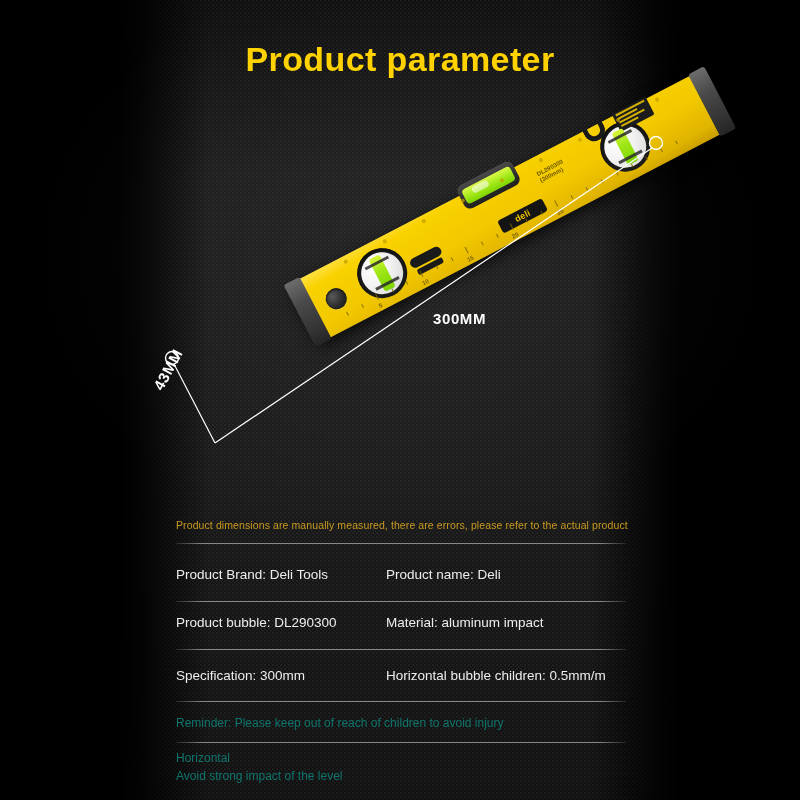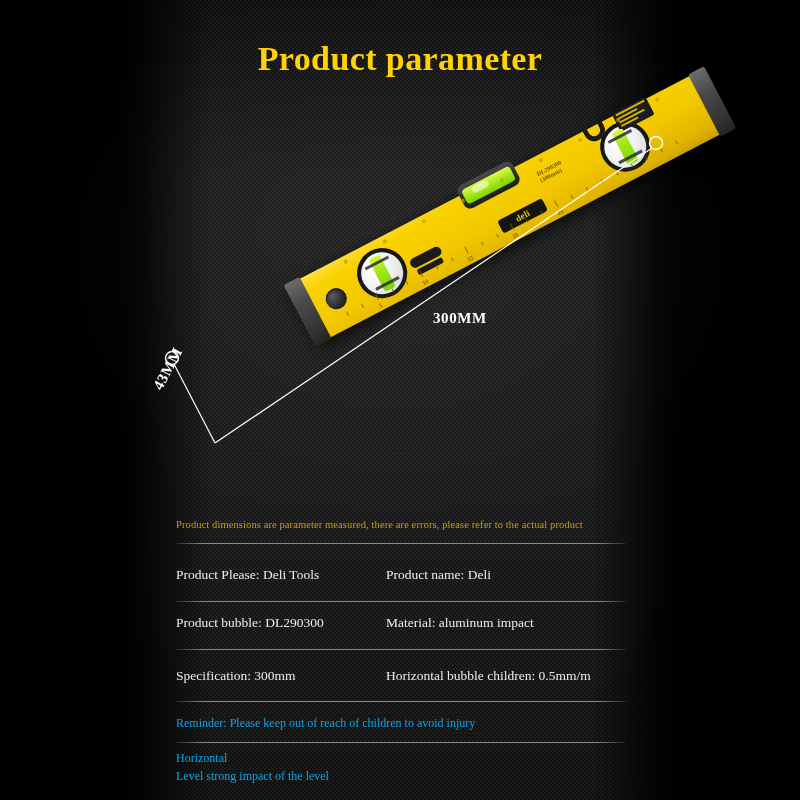--- a/index.html
+++ b/index.html
@@ -1,19 +1,19 @@
 <!DOCTYPE html>
 <html><head>
 <meta charset="utf-8">
 <style>
   * { margin:0; padding:0; box-sizing:border-box; }
   html,body { width:800px; height:800px; background:#000; overflow:hidden; }
   body { font-family:"Liberation Sans", sans-serif; }
 
-  #page { position:relative; width:800px; height:800px; background:#000;font-family:Liberation Serif, serif; }
+  #page { position:relative; width:800px; height:800px; background:#000; }
 
   
   #texture {
     position:absolute; left:120px; top:0; width:560px; height:800px;
     background-color:#131313;
     background-image:
       radial-gradient(circle at 1px 1px, rgba(255,255,255,0.055) 0.8px, rgba(0,0,0,0) 1.2px),
       radial-gradient(circle at 3px 3px, rgba(255,255,255,0.035) 0.8px, rgba(0,0,0,0) 1.2px),
       linear-gradient(180deg,#0d0d0d 0%,#1a1a1a 22%,#181818 60%,#101010 100%);
     background-size:4px 4px, 4px 4px, 100% 100%;
@@ -176,21 +176,21 @@
     background:linear-gradient(90deg, rgba(190,190,190,0.12) 0%, rgba(205,205,205,0.62) 6%,
                rgba(205,205,205,0.62) 94%, rgba(190,190,190,0.12) 100%);
   }
   .spec-row { position:absolute; left:56px; width:520px; }
   .spec-row .c1, .spec-row .c2 {
     position:absolute; top:0; color:#EDEDED; font-size:13.5px; white-space:nowrap;
   }
   .spec-row .c1 { left:0; }
   .spec-row .c2 { left:210px; }
   .note {
-    position:absolute; left:56px; color:#0ea5e9; font-size:12px; white-space:nowrap;
+    position:absolute; left:56px; color:#0f766e; font-size:12px; white-space:nowrap;
   }
 </style>
 </head>
 <body>
 
 <div id="page">
 
   <div id="texture"></div>
   <div id="texture-fade"></div>
   <div id="vignette"></div>
@@ -297,26 +297,26 @@
     <line x1="652" y1="148" x2="215" y2="443" stroke="#ffffff" stroke-width="1.2"></line>
     <circle cx="172" cy="358" r="6.5" fill="none" stroke="#ffffff" stroke-width="1.4"></circle>
     <line x1="174" y1="364" x2="215" y2="443" stroke="#ffffff" stroke-width="1.2"></line>
   </svg>
 
   <div class="dim-label" id="dim-300">300MM</div>
   <div class="dim-label" id="dim-43">43MM</div>
 
   <div id="specs">
 
-    <div class="disclaimer">Product dimensions are parameter measured, there are errors, please refer to the actual product</div>
+    <div class="disclaimer">Product dimensions are manually measured, there are errors, please refer to the actual product</div>
 
     <div class="rule" style="top:38px"></div>
 
     <div class="spec-row" style="top:62px">
-      <div class="c1">Product Please: Deli Tools</div>
+      <div class="c1">Product Brand: Deli Tools</div>
       <div class="c2">Product name: Deli</div>
     </div>
 
     <div class="rule" style="top:96px"></div>
 
     <div class="spec-row" style="top:110px">
       <div class="c1">Product bubble: DL290300</div>
       <div class="c2">Material: aluminum impact</div>
     </div>
 
@@ -327,16 +327,16 @@
       <div class="c2">Horizontal bubble children: 0.5mm/m</div>
     </div>
 
     <div class="rule" style="top:196px"></div>
 
     <div class="note" style="top:211px">Reminder: Please keep out of reach of children to avoid injury</div>
 
     <div class="rule" style="top:237px"></div>
 
     <div class="note" style="top:246px">Horizontal</div>
-    <div class="note" style="top:264px">Level strong impact of the level</div>
+    <div class="note" style="top:264px">Avoid strong impact of the level</div>
   </div>
 
 </div>
 
 </body></html>

